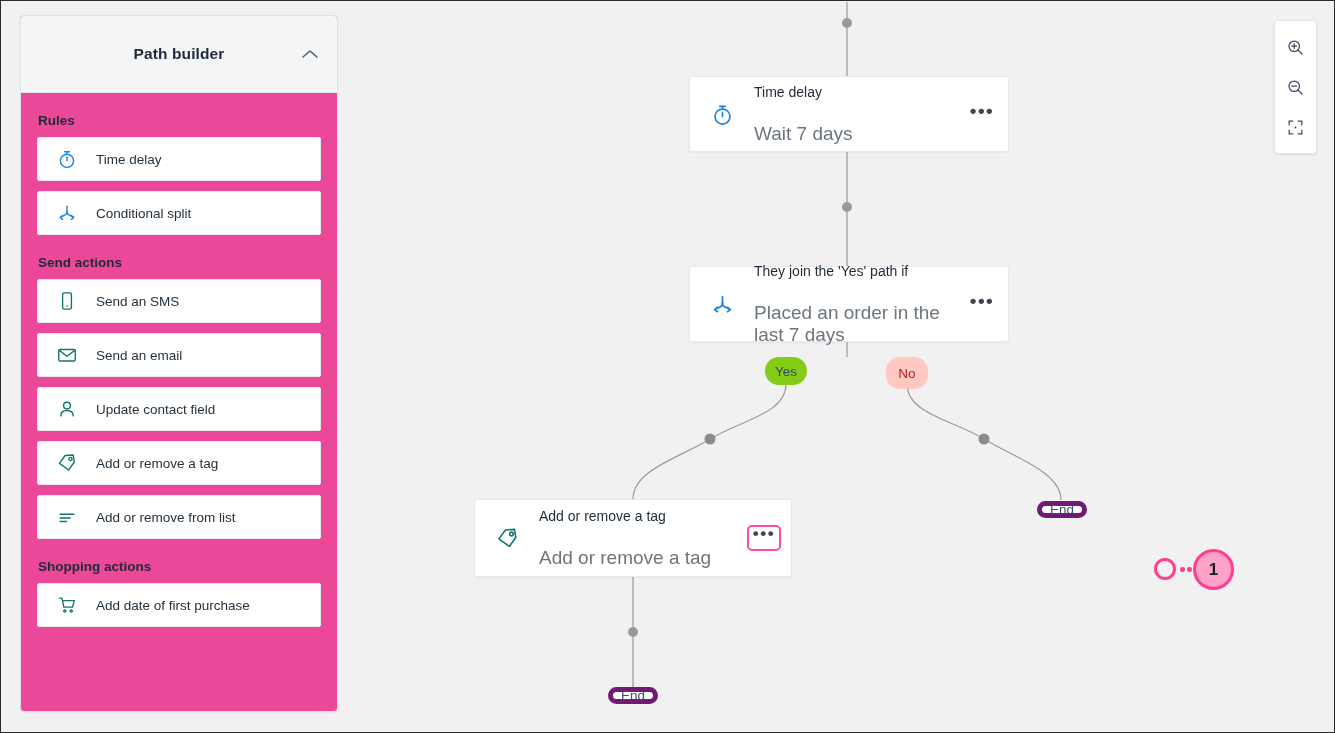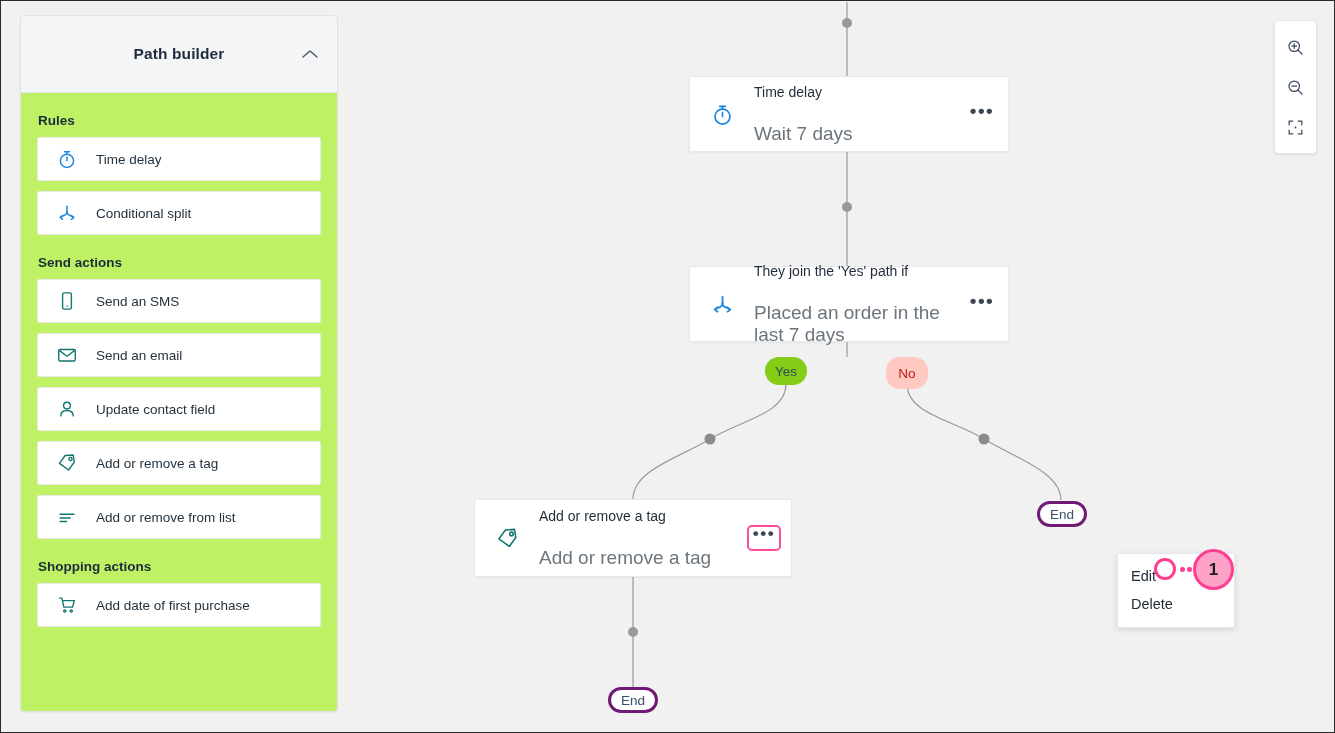--- a/index.html
+++ b/index.html
@@ -19,21 +19,21 @@
     background: #f1f1f1;
     overflow: hidden;
   }
 
   
   .sidebar {
     position: absolute;
     left: 19px; top: 14px;
     width: 318px;
     height: 697px;
-    background: #bef264;
+    background: #ec4899;
     border: 1px solid #dfe3e8;
     border-radius: 4px;
     box-sizing: border-box;
     box-shadow: 0 1px 2px rgba(0,0,0,0.05);
     overflow: hidden;
   }
   .sidebar-header {
     position: relative;
     height: 76px;
     background: #f4f5f7;
@@ -171,23 +171,23 @@
     color: #2e4b5c;
     width: 42px; height: 28px; text-align: center;
   }
   .pill-no {
     background: #ffc9c1;
     color: #b91c1c;
     width: 42px; height: 32px;
   }
   .pill-end {
     background: #ffffff;
-    border: 3px solid #701a75;
+    border: 5px solid #701a75;
     color: #38506b;
-    width: 50px; height: 26px;
+    width: 50px; height: 17px;
     border-radius: 13px;
   }
 
   
   .zoom-controls {
     position: absolute;
     right: 16px; top: 18px;
     width: 41px;
     background: #ffffff;
     border: 1px solid #e1e4e8;
@@ -452,24 +452,20 @@
         <div class="node-sub">Add or remove a tag</div>
       </span>
       <span class="node-menu highlighted">
           <span class="dots" style="transform:translateY(-4px);font-size:17px;">•••</span>
         </span>
     </div>
 
     <div class="pill pill-end" style="left:269px; top:685px;">End</div>
     <div class="pill pill-end" style="left:698px; top:499px;">End</div>
 
-    <div class="context-menu">
-      <div class="menu-item">Edit</div>
-      <div class="menu-item">Delete</div>
-    </div>
 
     <div class="annotation">
       <div class="anno-ring"></div>
       <div class="anno-dot" style="left:26px;"></div>
       <div class="anno-dot" style="left:33px;"></div>
       <div class="anno-badge">1</div>
     </div>
 
     <div class="zoom-controls">
       <div class="zoom-btn">

